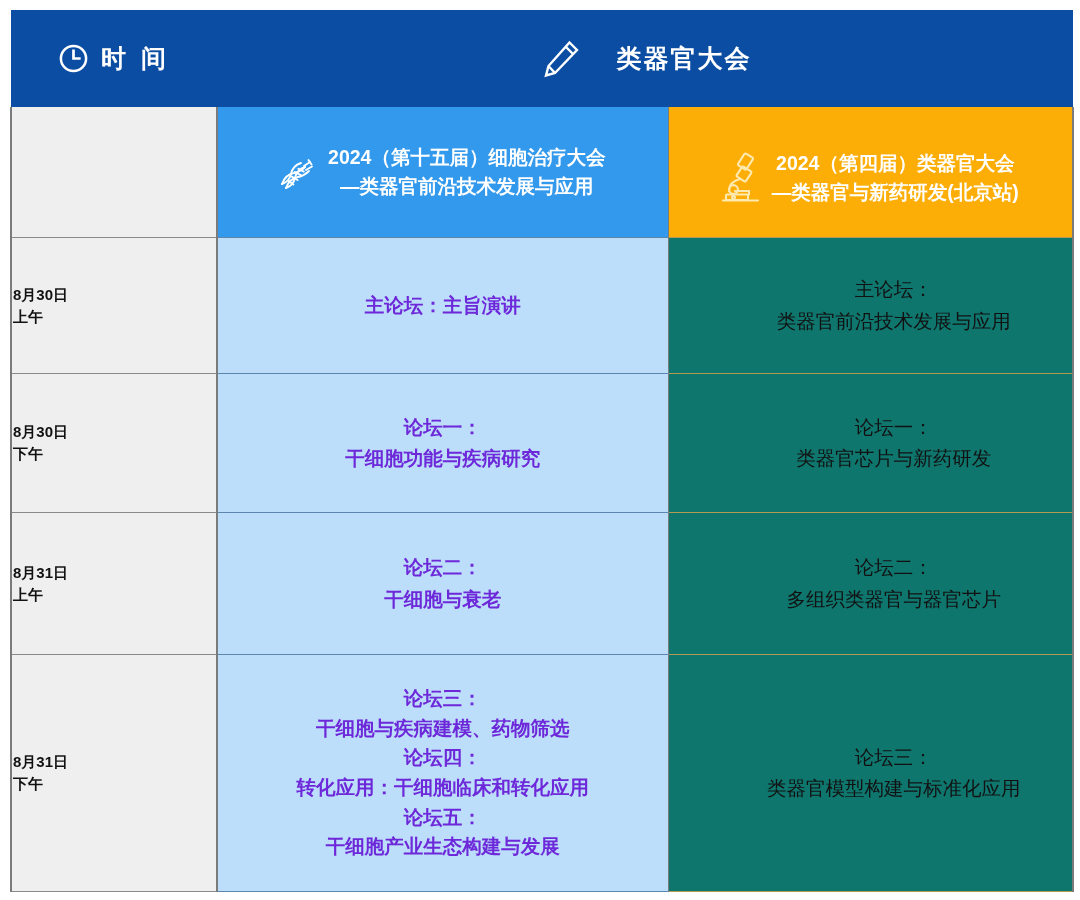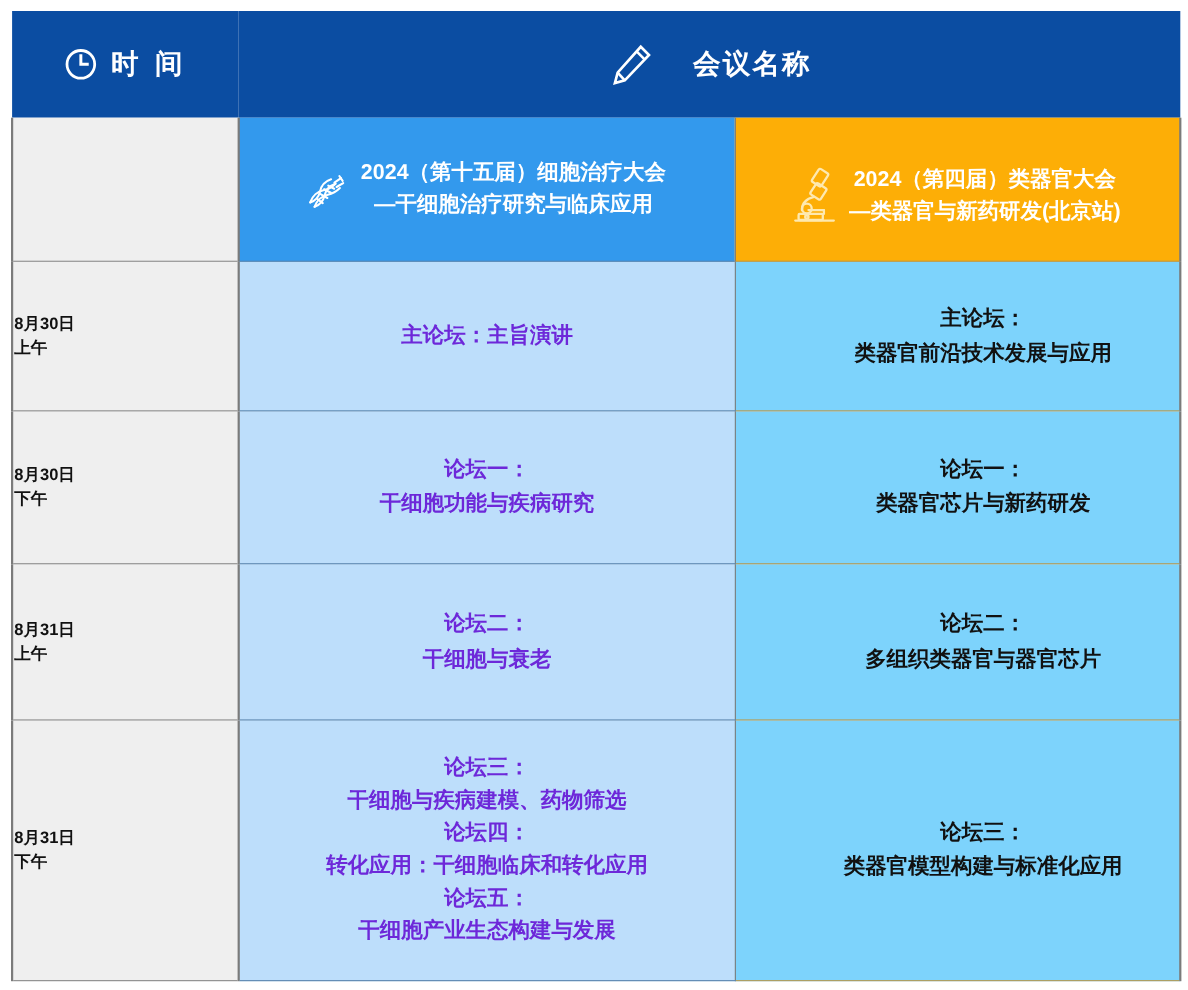--- a/index.html
+++ b/index.html
@@ -120,24 +120,24 @@
     font-weight: bold;
     line-height: 1.6;
     text-align: center;
     vertical-align: middle;
     border-top: 1px solid #5b86ae;
     border-bottom: 1px solid #5b86ae;
     border-left: 2px solid #7b7b7b;
     border-right: 1px solid #7b7b7b;
   }
   td.orange-cell {
-    background: #7dd3fc;
+    background: #0f766e;
     color: #111111;
     font-size: 19.5px;
-    font-weight: bold;
+    font-weight: normal;
     line-height: 1.6;
     text-align: center;
     vertical-align: middle;
     border-top: 1px solid #b39a54;
     border-bottom: 1px solid #b39a54;
     border-left: 1px solid #7b7b7b;
     border-right: 2px solid #7b7b7b;
     padding-left: 48px;
   }
   tr.r1 td { height: 133px; }
@@ -179,21 +179,21 @@
           <div class="hdr-inner">
             <span class="icon">
               <svg width="44" height="44" viewBox="0 0 44 44">
                 <g fill="none" stroke="#ffffff" stroke-width="2.4" stroke-linejoin="miter">
                   <path d="M30.5 5.5 L38 13 L16 36 L7 38.5 L9.5 29 Z"></path>
                   <path d="M26.5 9.5 L34 17"></path>
                   <path d="M9.5 29 L16 36"></path>
                 </g>
               </svg>
             </span>
-            <span class="hdr-text">会议名称</span>
+            <span class="hdr-text">类器官大会</span>
           </div>
         </td>
       </tr>
 
       <tr>
         <td class="conf-empty"></td>
 
         <td class="conf-blue">
           <div class="conf-inner">
             <span class="icon">
@@ -208,21 +208,21 @@
                   <path d="M18.7 24.0 L24.8 27.2"></path>
                   <path d="M22.4 20.8 L27.8 23.6"></path>
                   <path d="M28 18 L34 14"></path>
                   <path d="M30 22 L36 18.5"></path>
                   <path d="M32.5 12 L35.5 16.5"></path>
                 </g>
               </svg>
             </span>
             <span class="conf-lines">
               <div>2024（第十五届）细胞治疗大会</div>
-              <div>—干细胞治疗研究与临床应用</div>
+              <div>—类器官前沿技术发展与应用</div>
             </span>
           </div>
         </td>
 
         <td class="conf-orange">
           <div class="conf-inner">
             <span class="icon">
               <svg width="50" height="54" viewBox="0 0 50 54">
                 <g fill="none" stroke="#FEE9AF" stroke-width="2.1" stroke-linejoin="round" stroke-linecap="round">
                   <rect x="22.5" y="3.5" width="10" height="14" rx="1.6" transform="rotate(33 27.5 10.5)"></rect>

